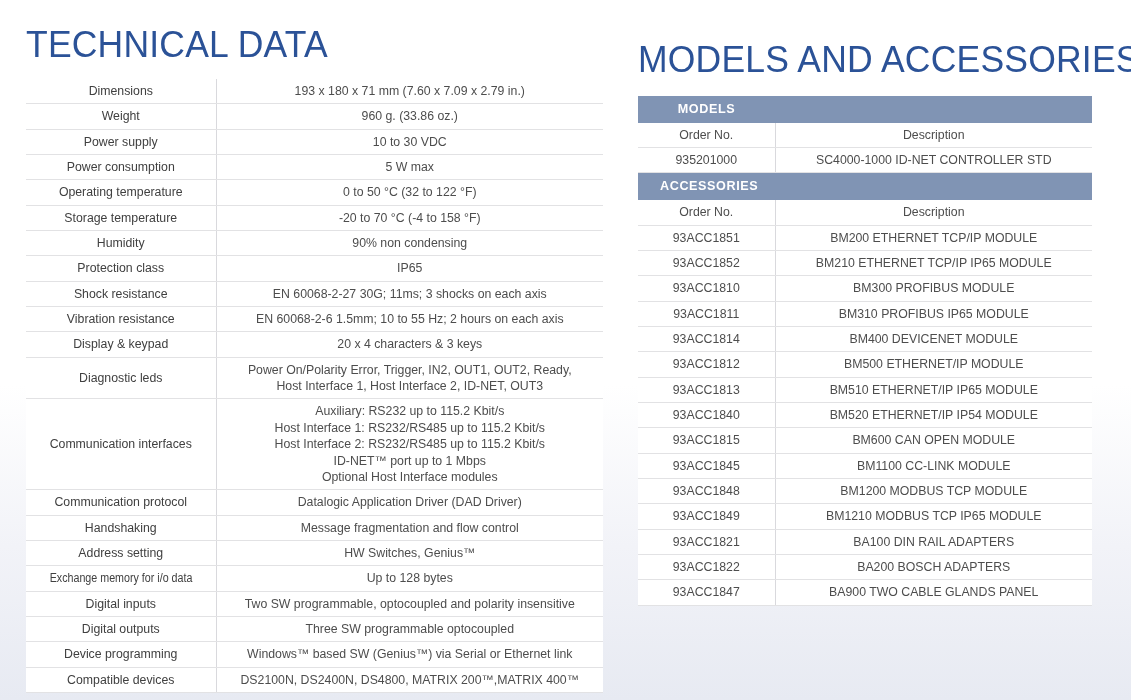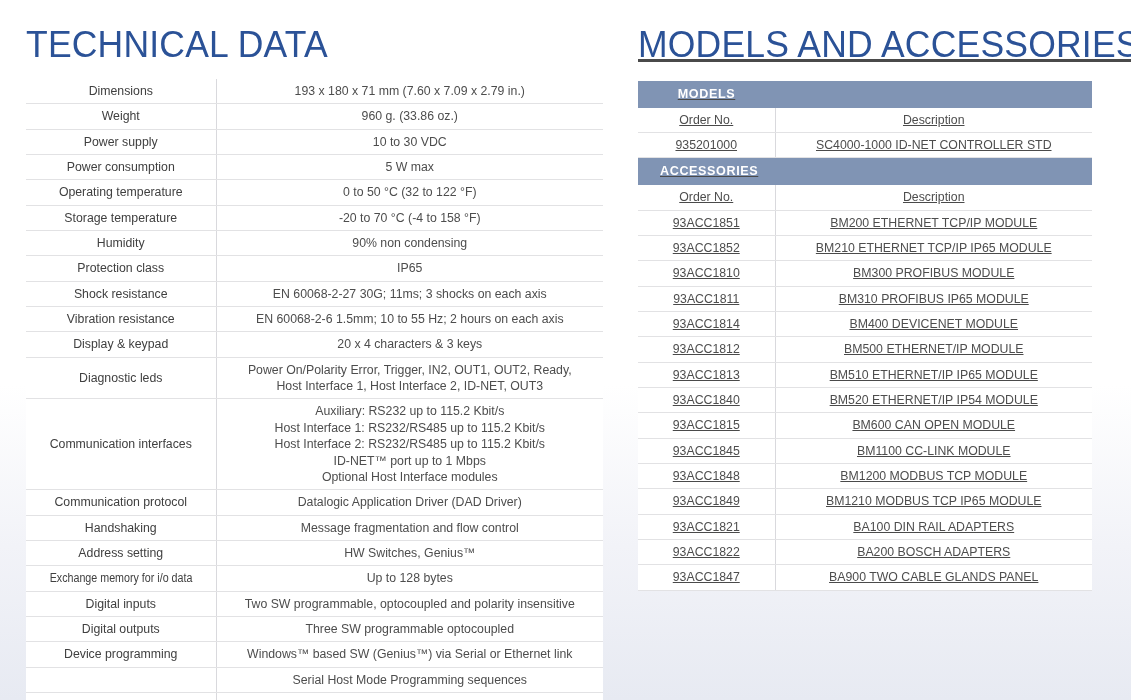--- a/index.html
+++ b/index.html
@@ -26,23 +26,22 @@
   
   .col-left {
     position: absolute;
     left: 26px;
     top: 0;
     width: 577px;
   }
   .col-right {
     position: absolute;
     left: 638px;
-    top: 0;
+    top: 15px;
     width: 454px;
-    text-decoration: underline;
   }
 
   
   .section-title {
     font-family: "Liberation Sans", "DejaVu Sans", sans-serif;
     font-size: 37px;
     font-weight: 300;
     letter-spacing: 0.2px;
     color: #2b5297;
     line-height: 1;
@@ -224,24 +223,20 @@
           </tr>
           <tr>
             <td class="label">Digital outputs</td>
             <td class="value">Three SW programmable optocoupled</td>
           </tr>
           <tr>
             <td class="label">Device programming</td>
             <td class="value">Windows™ based SW (Genius™) via Serial or Ethernet link</td>
           </tr>
           <tr>
-            <td class="label"></td>
-            <td class="value">Serial Host Mode Programming sequences</td>
-          </tr>
-          <tr>
             <td class="label">Compatible devices</td>
             <td class="value">DS2100N, DS2400N, DS4800, MATRIX 200™,MATRIX 400™</td>
           </tr>
         </tbody>
     </table>
 
   </div>
 
   <div class="col-right">
 

